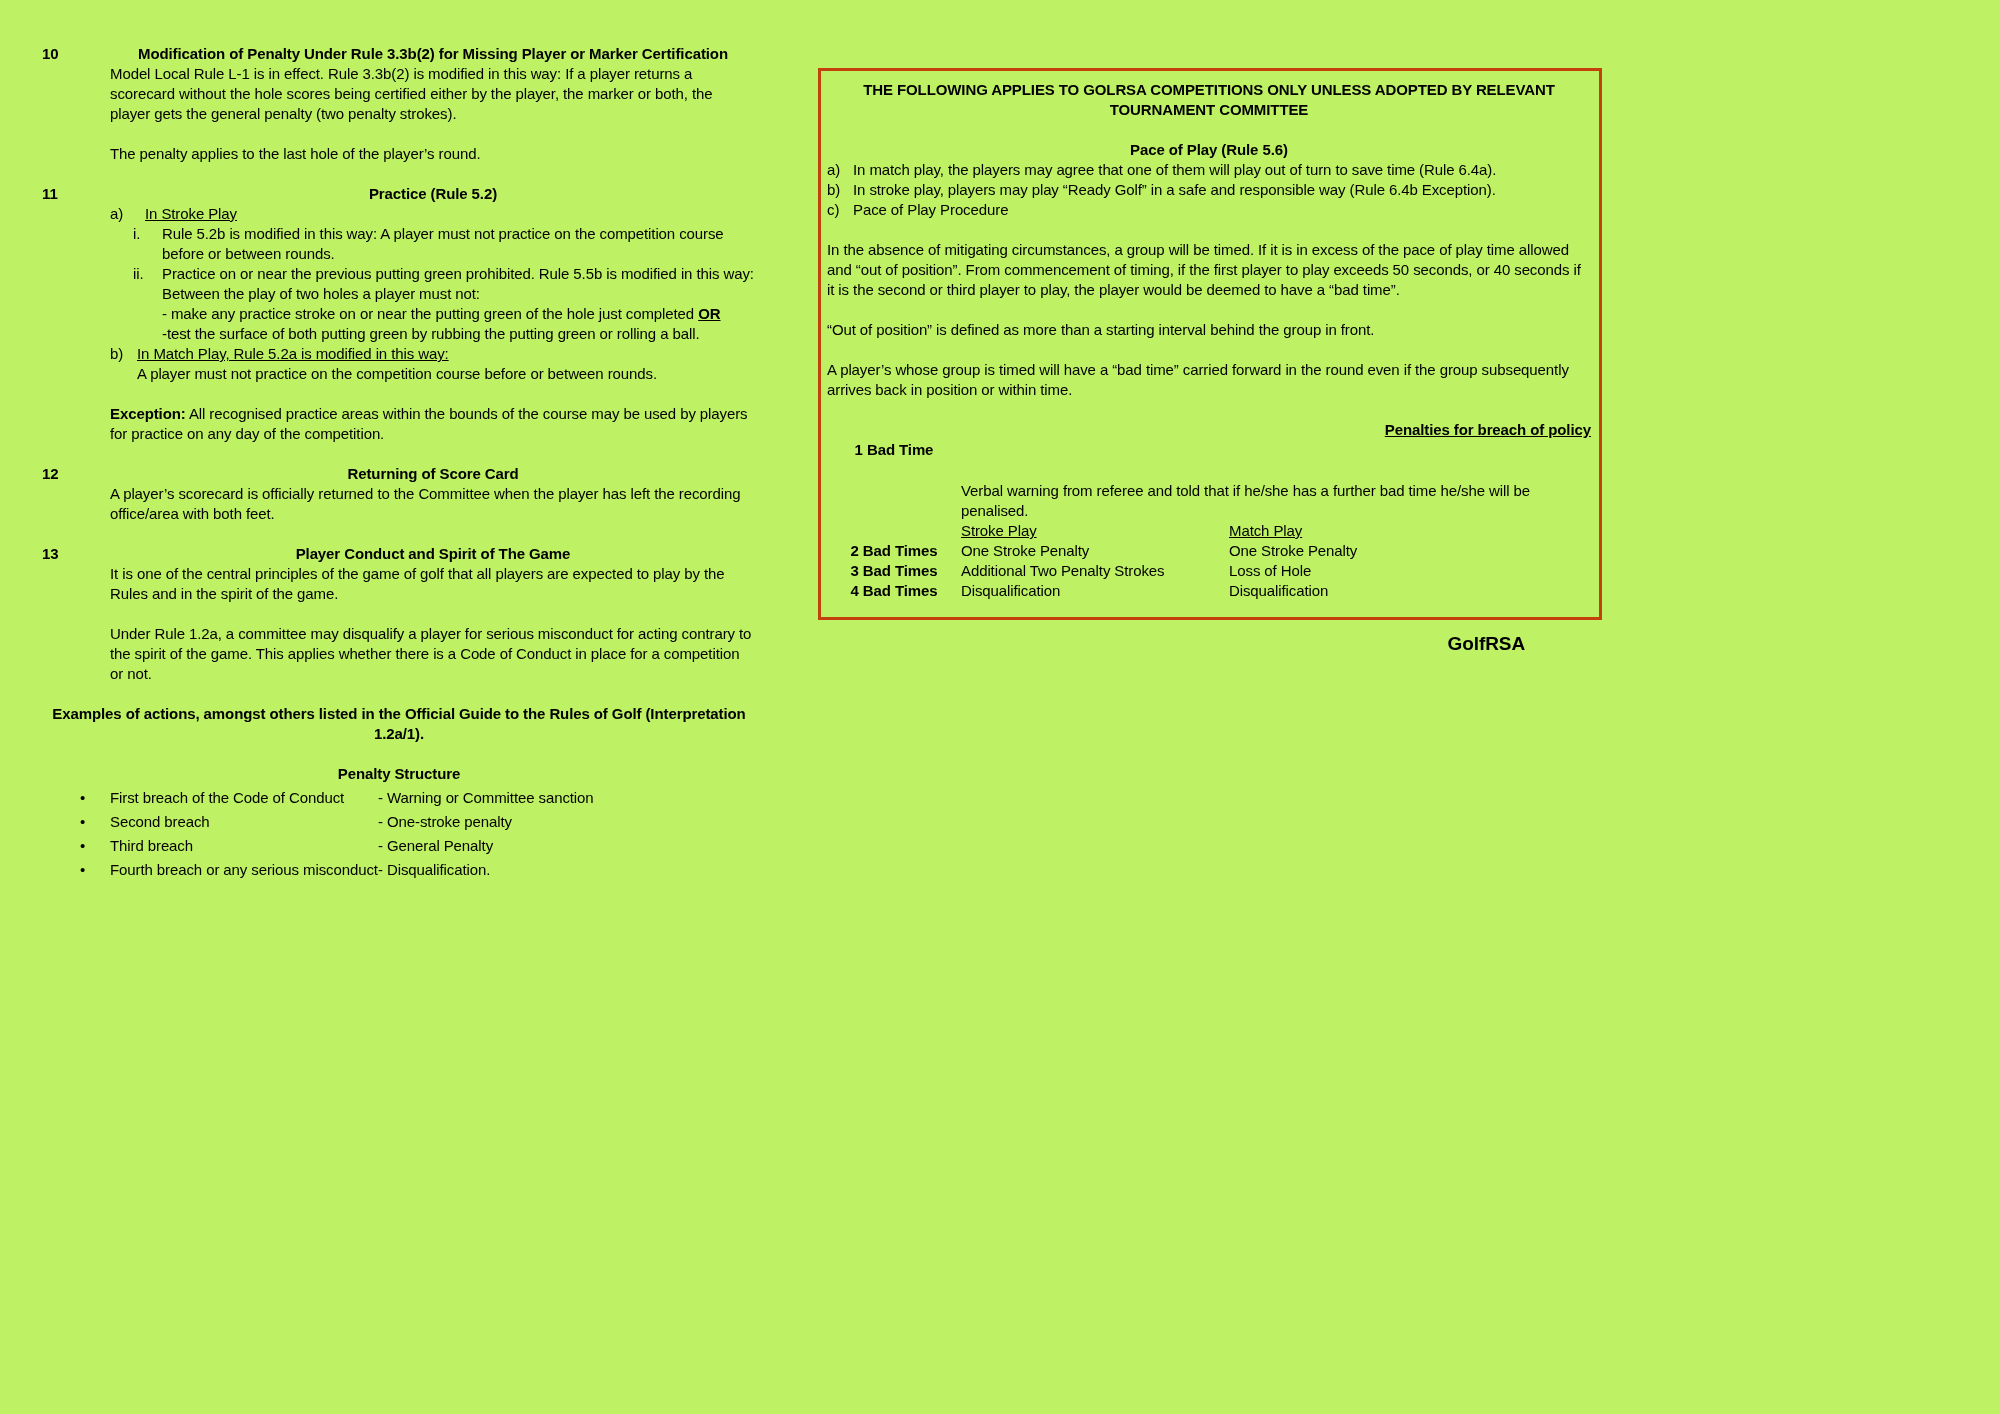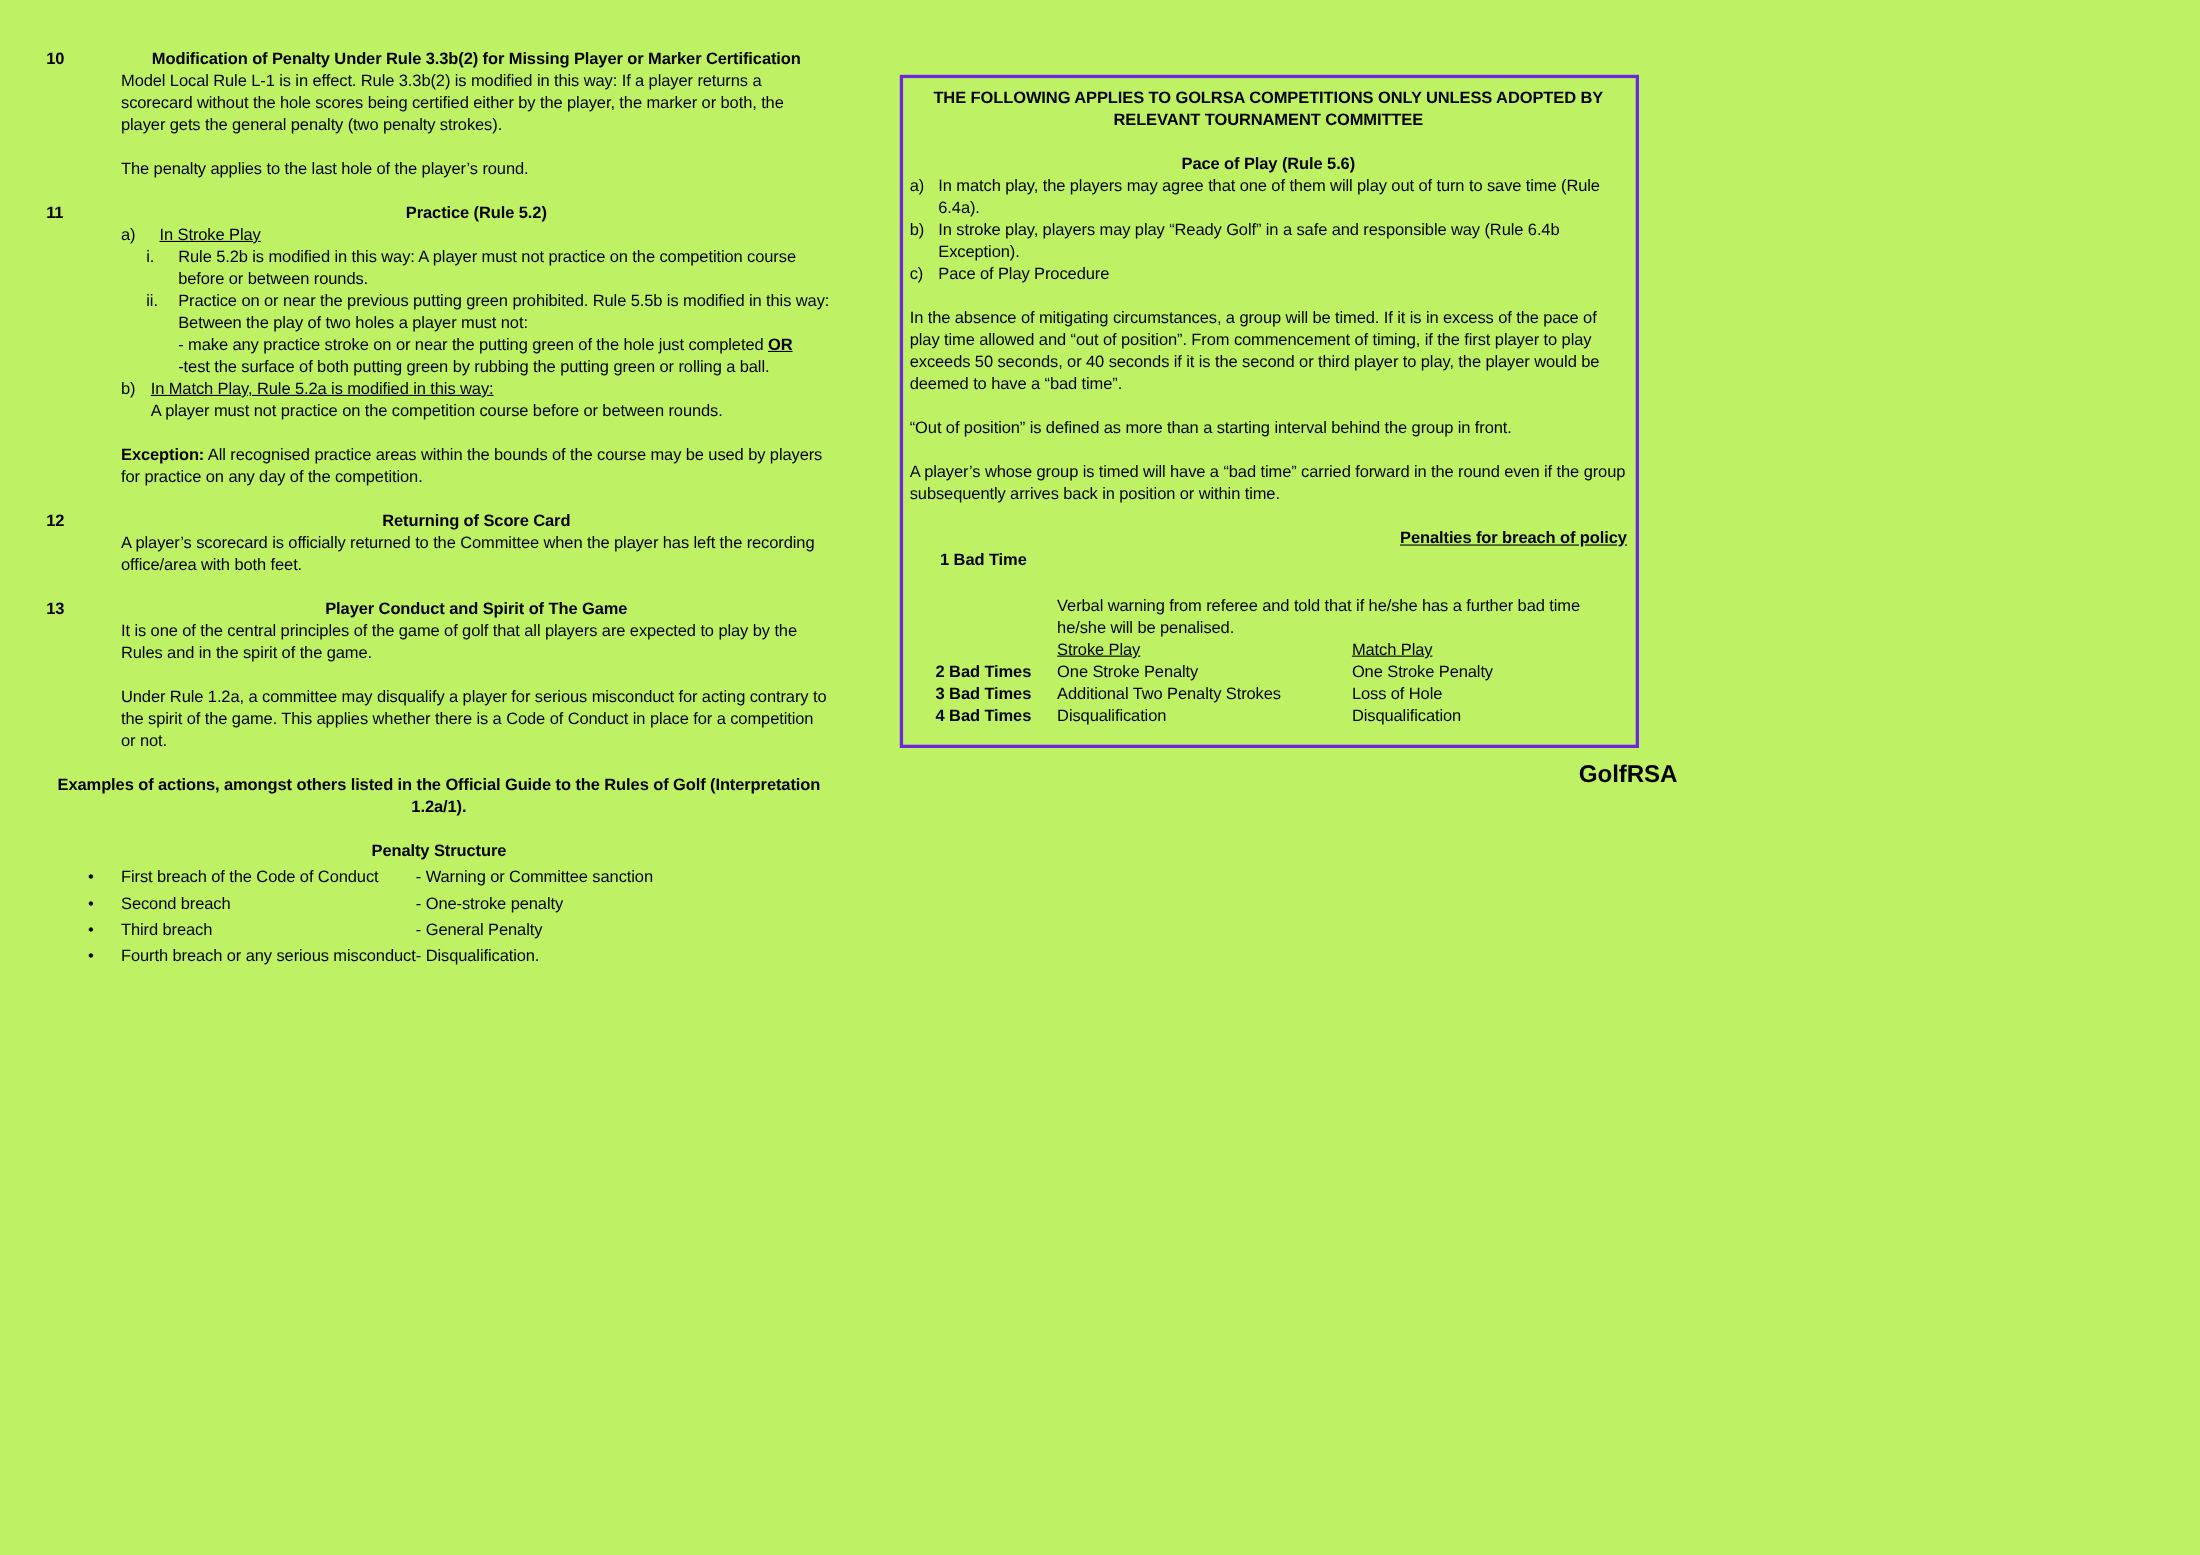--- a/index.html
+++ b/index.html
@@ -33,35 +33,35 @@
   .b-body { flex:1; min-width:0; }
 
   .bullets { margin-top:2px; }
   .bullet-row { display:flex; margin-left:38px; margin-top:4px; }
   .bullet-glyph { width:30px; flex-shrink:0; }
   .breach-col { width:268px; flex-shrink:0; }
 
   
   .right-col { position:absolute; left:818px; top:68px; width:707px; }
   .rule-box {
-    width:672px;
-    border:3px solid #6d28d9;
+    width:784px;
+    border:3px solid #c2410c;
     padding:9px 8px 16px 6px;
   }
   .box-header { text-align:center; padding:0 14px; font-weight:700; }
   .abc-item { display:flex; }
   .abc-label { width:26px; flex-shrink:0; }
   .abc-body { flex:1; min-width:0; }
   .pen-title { text-align:right; }
 
   .pen-table { display:grid; grid-template-columns:134px 268px 1fr; }
   .pen-table > div { min-width:0; }
   .span2 { grid-column:2 / 4;margin-top:41px; }
 
-  .footer { text-align:right; margin-top:12px; font-size:22px; line-height:24px; font-weight:700; }
+  .footer { text-align:right; margin-top:12px; font-size:19px; line-height:24px; font-weight:700; }
 </style>
 </head>
 <body>
 
 <div class="page">
 
   <div class="left-col">
 
     <section class="sec">
       <div class="sec-num">10</div>

